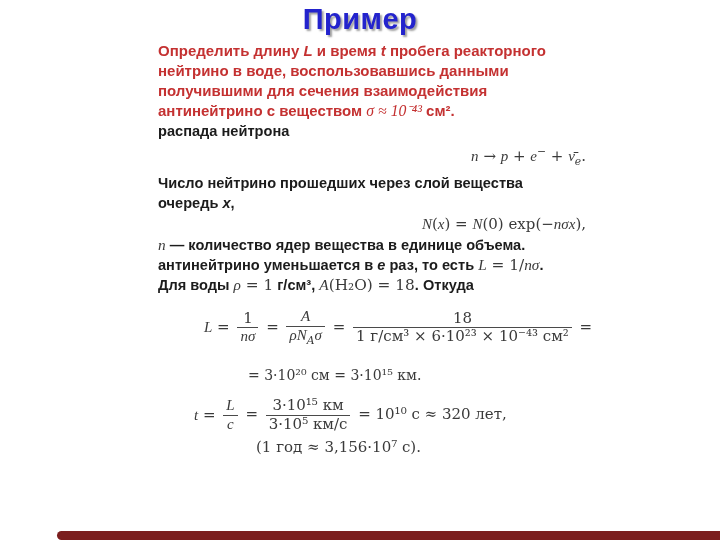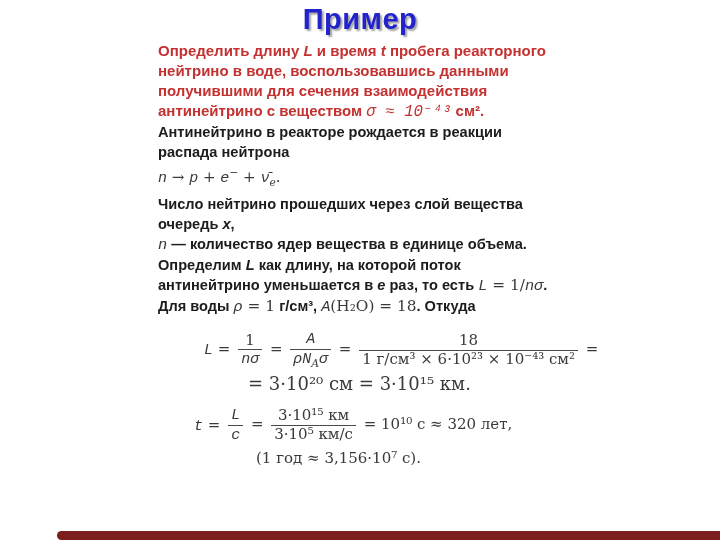--- a/index.html
+++ b/index.html
@@ -11,31 +11,31 @@
     margin:0;position:absolute;top:3px;left:0;right:0;text-align:center;
     font-size:29px;font-weight:bold;color:var(--title,#2323cd);
     text-shadow:2px 2px 2px #9f9f9f;letter-spacing:.5px;
   }
   .col{position:absolute;left:158px;top:41px;width:428px;}
   .col p{margin:0;}
   .red{color:var(--red,#c43131);font-weight:bold;font-size:15px;line-height:20px;}
   .blk{color:var(--black,#1c1c1c);font-weight:bold;font-size:14.6px;line-height:20px;}
   .mt1{margin-top:9px;}
   .eq{font-family:"DejaVu Serif","Liberation Serif",serif;color:var(--formula,#3a3a3a);font-size:15px;}
-  .center{text-align:left;line-height:22px;}
+  .center{text-align:right;line-height:22px;}
   .disp{white-space:nowrap;}
   .eqL{margin-top:13px;margin-left:46px;}
-  .eqL2{margin-top:3px;margin-left:90px;font-size:18px;line-height:22px;}
+  .eqL2{margin-top:17px;margin-left:90px;font-size:14px;line-height:22px;}
   .eqT{margin-top:11px;margin-left:36px;}
   .eqT2{margin-top:3px;margin-left:98px;line-height:20px;}
   .frac{display:inline-block;text-align:center;vertical-align:middle;margin:0 3px;line-height:1.18;}
   .frac .num,.frac .den{display:block;padding:0 3px;}
   .frac .den{border-top:1px solid #4a4a4a;}
   .seg-v{font-style:italic;}
-  .seg-m{font-family:Liberation Mono, monospace;font-style:italic;font-weight:normal;font-size:1.05em;color:var(--formula,#3a3a3a);}
+  .seg-m{font-family:Liberation Serif, serif;font-style:italic;font-weight:normal;font-size:1.05em;color:var(--formula,#3a3a3a);}
   .seg-r{font-family:"DejaVu Serif","Liberation Serif",serif;font-style:normal;font-weight:normal;font-size:1.05em;color:var(--formula,#3a3a3a);}
   .seg-sup,.seg-sub{font-family:"DejaVu Serif","Liberation Serif",serif;font-weight:normal;font-style:italic;font-size:.72em;color:var(--formula,#3a3a3a);}
   .seg-sup{vertical-align:super;}
   .seg-sub{vertical-align:sub;}
   .red .seg-m{color:inherit;}
   .eq .seg-m,.eq .seg-r,.eq .seg-sup,.eq .seg-sub{font-size:1em;color:inherit;}
   .eq .seg-sup,.eq .seg-sub{font-size:.72em;}
   .bottom-bar{position:absolute;left:57px;right:-8px;bottom:0;height:9px;border-radius:6px;background:var(--bottom-bar,#7b1e1e);}
 </style>
 </head>
@@ -45,31 +45,30 @@
 
   <h1 class="title">Пример</h1>
 
   <div class="col">
 
     <p class="red"><span class="seg-t">Определить длину </span><span class="seg-v">L</span><span class="seg-t"> и время </span><span class="seg-v">t</span><span class="seg-t">  пробега реакторного</span></p>
     <p class="red"><span class="seg-t">нейтрино в воде, воспользовавшись данными</span></p>
     <p class="red"><span class="seg-t">получившими для сечения взаимодействия</span></p>
     <p class="red"><span class="seg-t">антинейтрино с веществом </span><span class="seg-m">σ ≈ 10⁻⁴³</span><span class="seg-t"> см².</span></p>
 
-    <p class="blk mt1"><span class="seg-t">Антинейтрино в реакторе рождается в реакции</span></p>
     <p class="blk"><span class="seg-t">распада нейтрона</span></p>
 
     <p class="eq center"><span class="seg-m">n</span><span class="seg-r"> → </span><span class="seg-m">p</span><span class="seg-r"> + </span><span class="seg-m">e</span><span class="seg-sup">−</span><span class="seg-r"> + </span><span class="seg-m">ν̄</span><span class="seg-sub">e</span><span class="seg-r">.</span></p>
 
     <p class="blk"><span class="seg-t">Число нейтрино прошедших через слой вещества</span></p>
     <p class="blk"><span class="seg-t">очередь </span><span class="seg-v">x</span><span class="seg-t">,</span></p>
 
+    <p class="eq center"><span class="seg-m">N</span><span class="seg-r">(</span><span class="seg-m">x</span><span class="seg-r">) = </span><span class="seg-m">N</span><span class="seg-r">(0) exp(−</span><span class="seg-m">nσx</span><span class="seg-r">),</span></p>
 
     <p class="blk"><span class="seg-m">n</span><span class="seg-t"> — количество ядер вещества в единице объема.</span></p>
-    <p class="blk"><span class="seg-t">Определим </span><span class="seg-v">L</span><span class="seg-t"> как длину, на которой поток</span></p>
     <p class="blk"><span class="seg-t">антинейтрино уменьшается в </span><span class="seg-v">e</span><span class="seg-t"> раз, то есть </span><span class="seg-m">L</span><span class="seg-r"> = 1/</span><span class="seg-m">nσ</span><span class="seg-t">.</span></p>
     <p class="blk"><span class="seg-t">Для воды </span><span class="seg-m">ρ</span><span class="seg-r"> = 1</span><span class="seg-t"> г/см³, </span><span class="seg-m">A</span><span class="seg-r">(H₂O) = 18</span><span class="seg-t">. Откуда</span></p>
 
     <div class="eq disp eqL">
       <span><span class="seg-m">L</span><span class="seg-r"> = </span></span><span class="frac"><span class="num"><span class="seg-r">1</span></span><span class="den"><span class="seg-m">nσ</span></span></span><span><span class="seg-r"> = </span></span><span class="frac"><span class="num"><span class="seg-m">A</span></span><span class="den"><span class="seg-m">ρN</span><span class="seg-sub">A</span><span class="seg-m">σ</span></span></span><span><span class="seg-r"> = </span></span><span class="frac"><span class="num"><span class="seg-r">18</span></span><span class="den"><span class="seg-r">1 г/см³ × 6·10²³ × 10⁻⁴³ см²</span></span></span><span><span class="seg-r"> =</span></span>
     </div>
     <div class="eq disp eqL2"><span class="seg-r">= 3·10²⁰ см = 3·10¹⁵ км.</span></div>
 
     <div class="eq disp eqT">
       <span><span class="seg-m">t</span><span class="seg-r"> = </span></span><span class="frac"><span class="num"><span class="seg-m">L</span></span><span class="den"><span class="seg-m">c</span></span></span><span><span class="seg-r"> = </span></span><span class="frac"><span class="num"><span class="seg-r">3·10¹⁵ км</span></span><span class="den"><span class="seg-r">3·10⁵ км/с</span></span></span><span><span class="seg-r"> = 10¹⁰ с ≈ 320 лет,</span></span>

